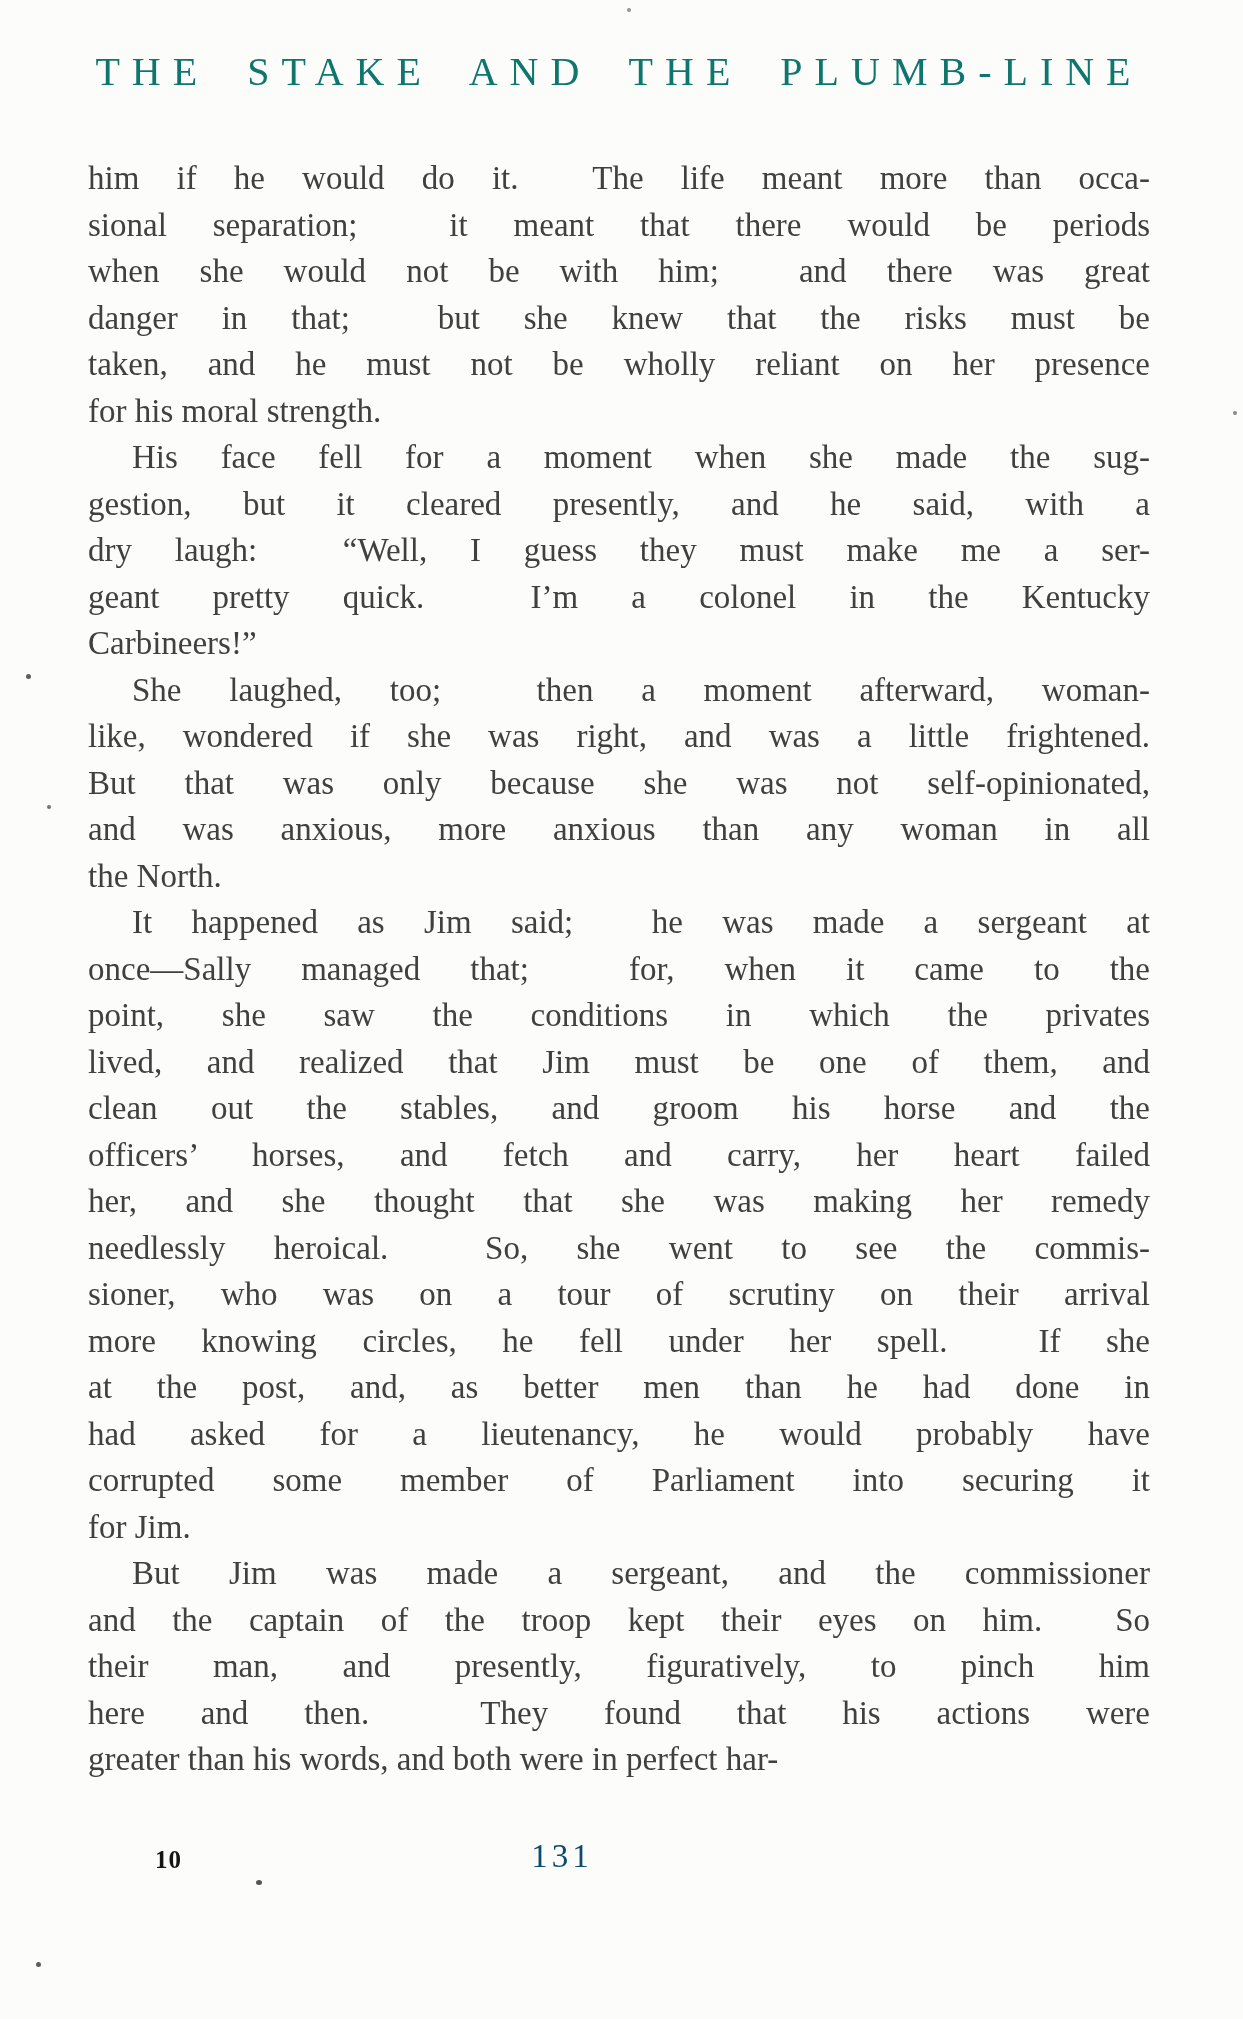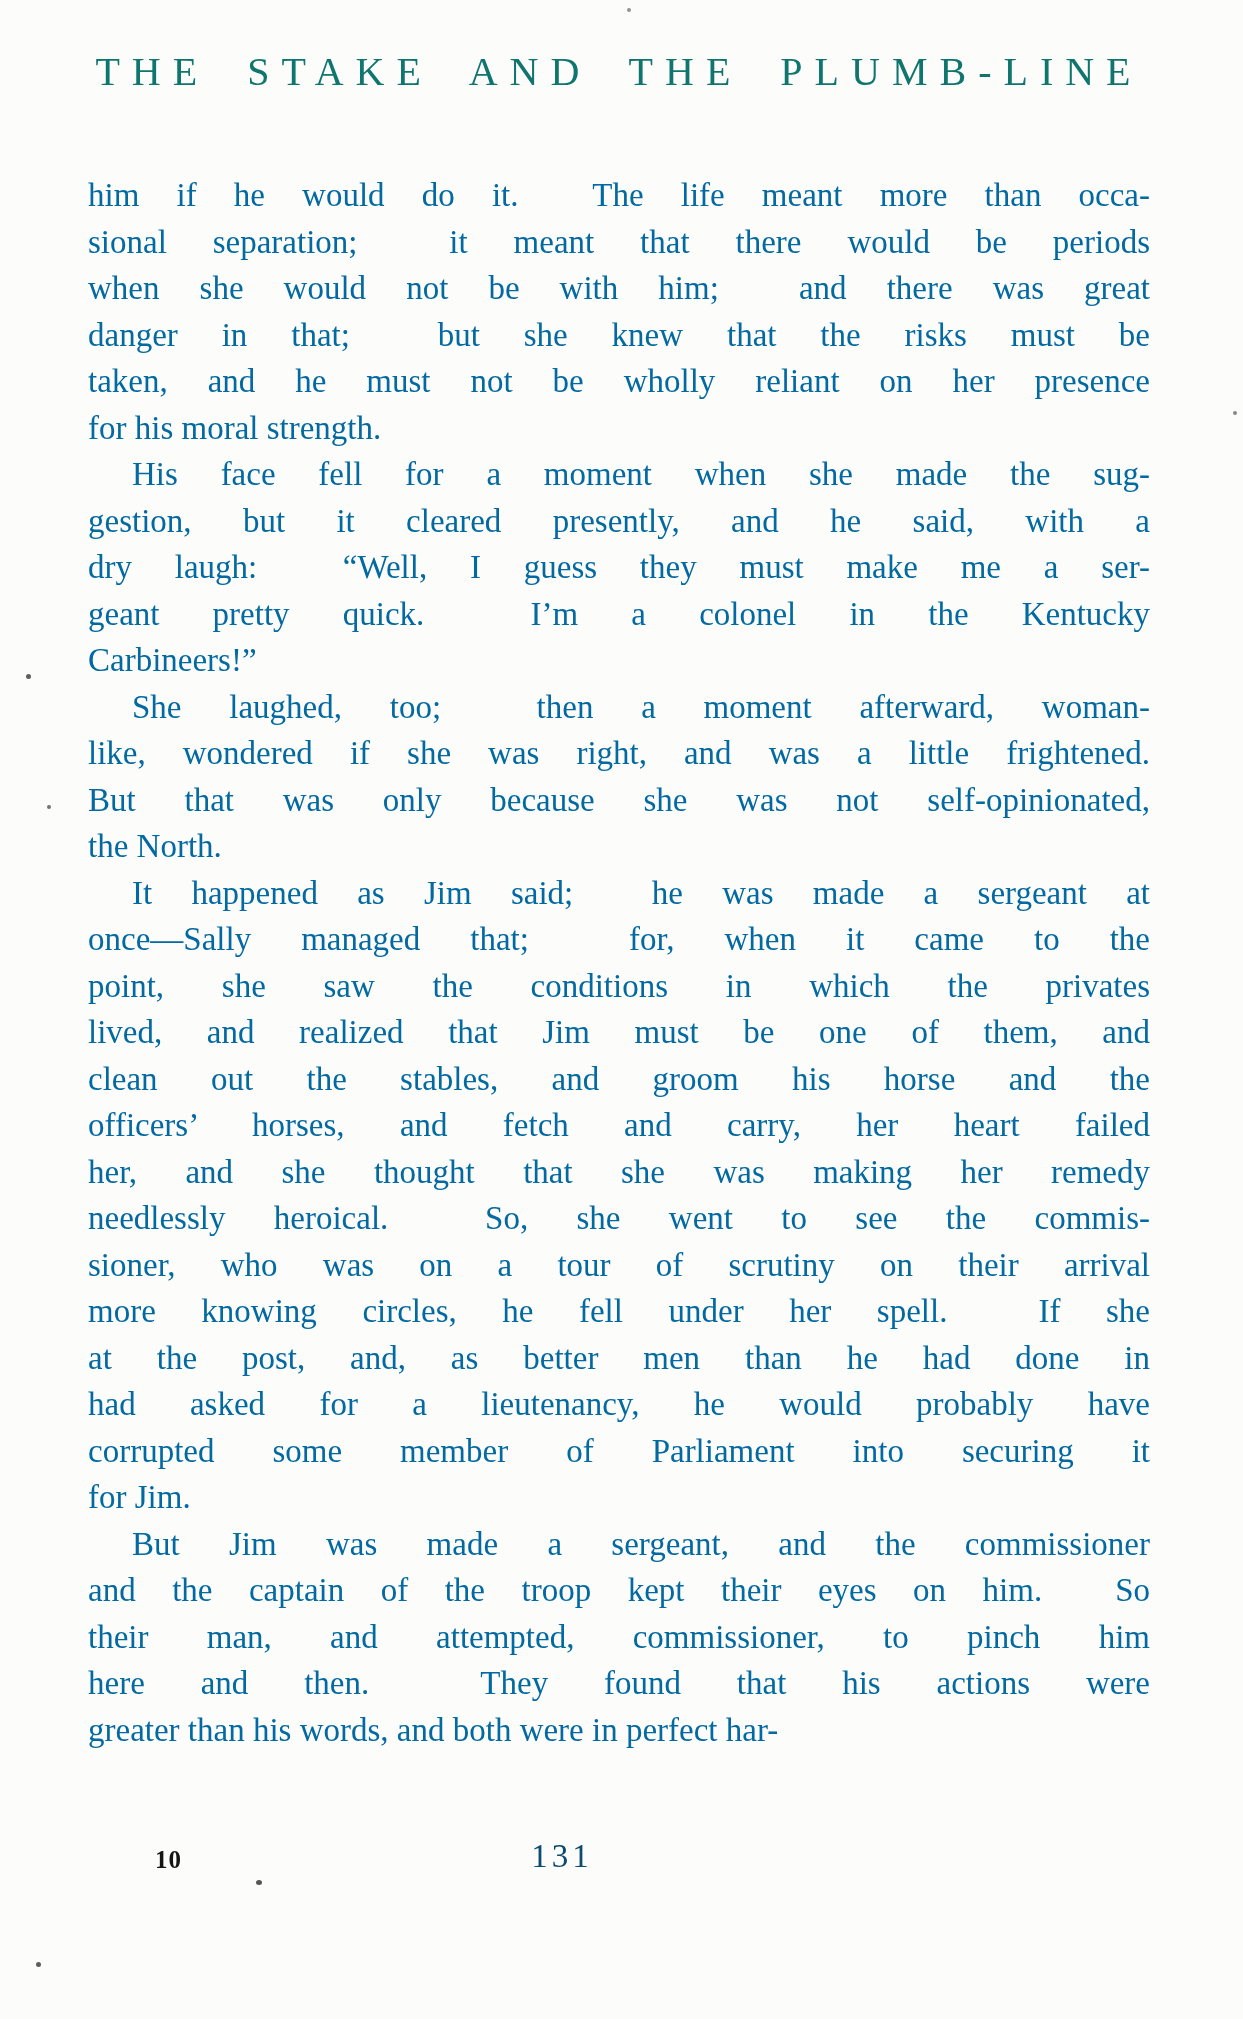--- a/index.html
+++ b/index.html
@@ -24,22 +24,21 @@
     white-space: nowrap;
     color: #0f766e;
   }
   .body-text {
     position: absolute;
     top: 155px;
     left: 88px;
     width: 1062px;
     font-size: 33px;
     line-height: 46.5px;
-    color: #0369a1;
-    margin-top: 17px;
+    color: #404040;
   }
   .para { margin: 0; }
   .line {
     text-align: justify;
     text-align-last: justify;
     white-space: pre-wrap;
     overflow: hidden;
     height: 46.5px;
   }
   .line.last {
@@ -104,20 +103,21 @@
       <div class="line indent">His face fell for a moment when she made the sug-</div>
       <div class="line">gestion, but it cleared presently, and he said, with a</div>
       <div class="line">dry laugh:  “Well, I guess they must make me a ser-</div>
       <div class="line">geant pretty quick.  I’m a colonel in the Kentucky</div>
       <div class="line last">Carbineers!”</div>
     </div>
     <div class="para">
       <div class="line indent">She laughed, too;  then a moment afterward, woman-</div>
       <div class="line">like, wondered if she was right, and was a little frightened.</div>
       <div class="line">But that was only because she was not self-opinionated,</div>
+      <div class="line">and was anxious, more anxious than any woman in all</div>
       <div class="line last">the North.</div>
     </div>
     <div class="para">
       <div class="line indent">It happened as Jim said;  he was made a sergeant at</div>
       <div class="line">once—Sally managed that;  for, when it came to the</div>
       <div class="line">point, she saw the conditions in which the privates</div>
       <div class="line">lived, and realized that Jim must be one of them, and</div>
       <div class="line">clean out the stables, and groom his horse and the</div>
       <div class="line">officers’ horses, and fetch and carry, her heart failed</div>
       <div class="line">her, and she thought that she was making her remedy</div>
@@ -125,21 +125,21 @@
       <div class="line">sioner, who was on a tour of scrutiny on their arrival</div>
       <div class="line">more knowing circles, he fell under her spell.  If she</div>
       <div class="line">at the post, and, as better men than he had done in</div>
       <div class="line">had asked for a lieutenancy, he would probably have</div>
       <div class="line">corrupted some member of Parliament into securing it</div>
       <div class="line last">for Jim.</div>
     </div>
     <div class="para">
       <div class="line indent">But Jim was made a sergeant, and the commissioner</div>
       <div class="line">and the captain of the troop kept their eyes on him.  So</div>
-      <div class="line">their man, and attempted, commissioner, to pinch him</div>
+      <div class="line">their man, and presently, figuratively, to pinch him</div>
       <div class="line">here and then.  They found that his actions were</div>
       <div class="line last">greater than his words, and both were in perfect har-</div>
     </div>
   </div>
 
 <div class="page-footer">
   <span class="signature-mark">10</span>
   <span class="page-number">131</span>
 </div>
 

